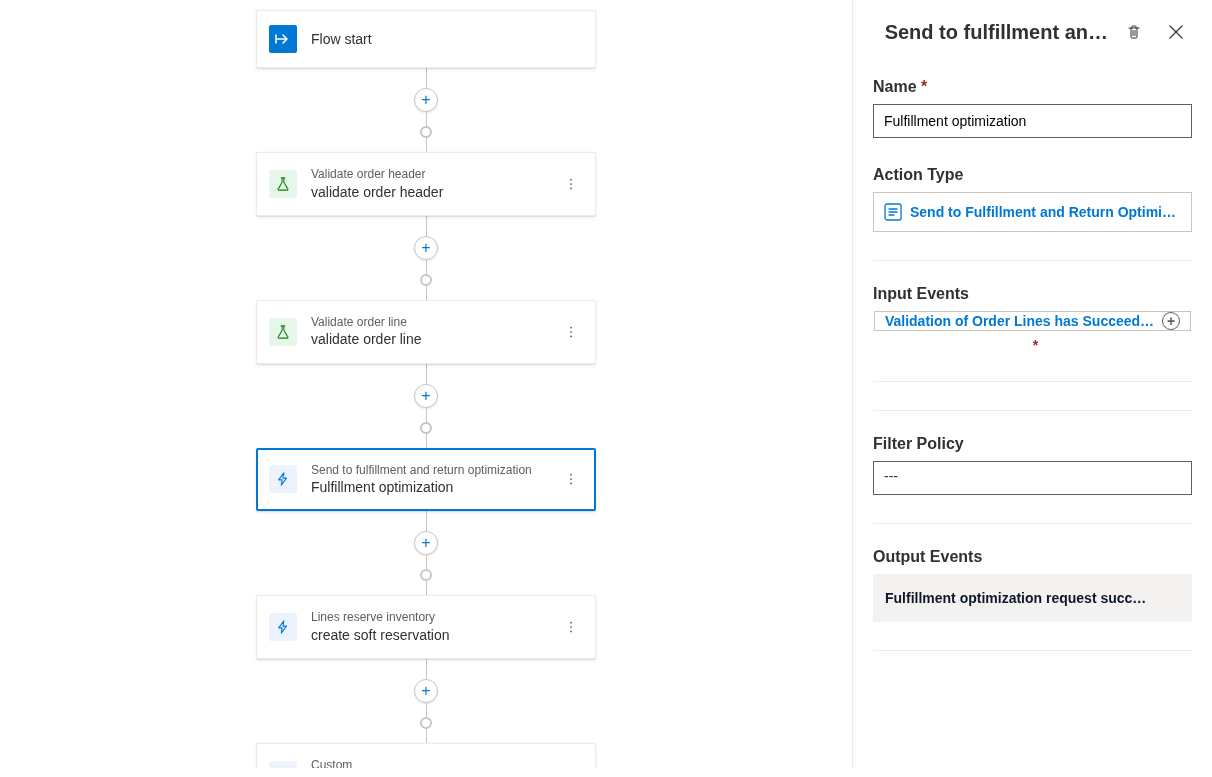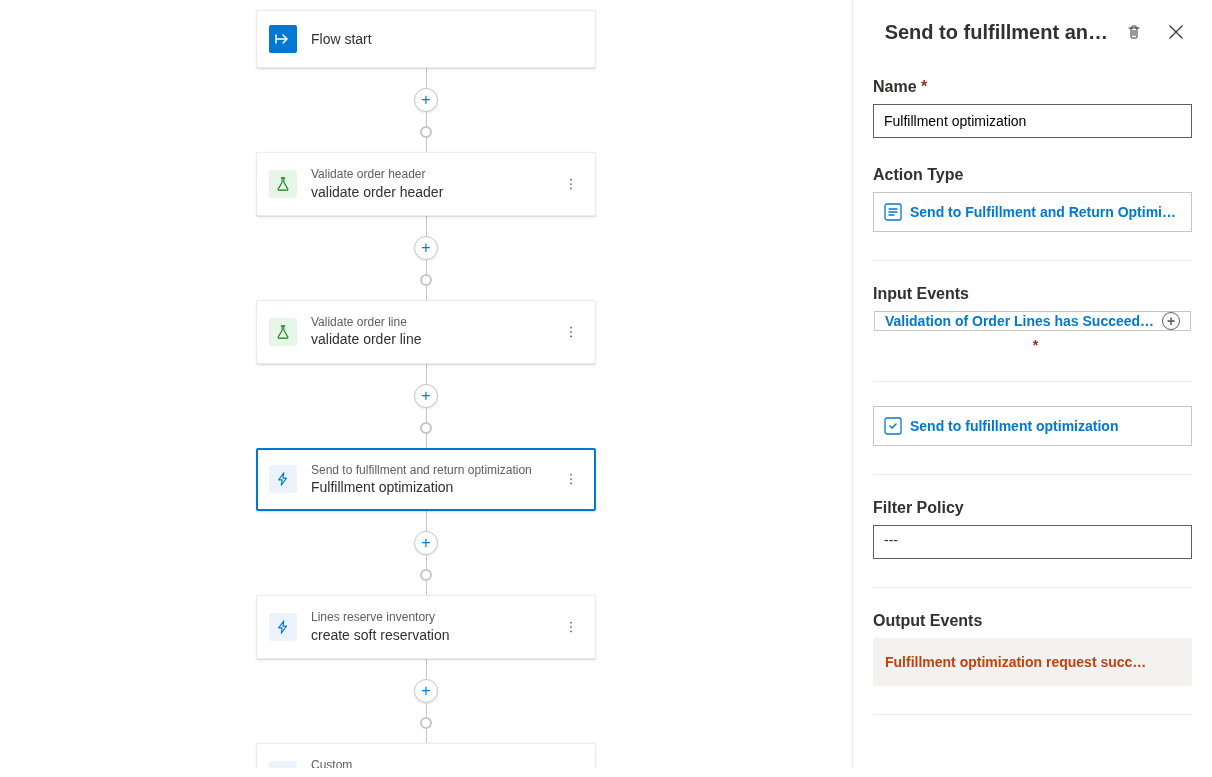--- a/index.html
+++ b/index.html
@@ -70,21 +70,21 @@
       padding: 0 10px; gap: 8px; color: #0078d4; font-weight: 600; cursor: pointer;
     }
     .pill-box .ct { flex:1; white-space: nowrap; overflow: hidden; text-overflow: ellipsis; }
     .plus-circle { width: 18px; height: 18px; border-radius: 50%; border: 1.5px solid #605e5c; display:flex; align-items:center; justify-content:center; font-size: 14px; color: #605e5c; cursor:pointer; line-height:1; padding-bottom:1px;}
     
     .simple-box { width: 100%; height: 34px; border: 1px solid #605e5c; padding: 6px 10px; color: #323130; }
     
     .hr { border: none; border-top: 1px solid #edebe9; margin: 0 0 24px 0; }
     
     .event-list { background: #f3f2f1; border-radius: 2px; padding: 10px 12px; }
-    .event-item { color: #c2410c; font-weight: 600; padding: 6px 0; white-space: nowrap; overflow: hidden; text-overflow: ellipsis; cursor: pointer; }
+    .event-item { color: #0f172a; font-weight: 600; padding: 6px 0; white-space: nowrap; overflow: hidden; text-overflow: ellipsis; cursor: pointer; }
     
     svg { display: block; }
   </style>
 </head>
 <body>
 
 <div class="app">
 
   <div class="canvas-wrap">
     <div class="canvas">
@@ -275,29 +275,20 @@
           <div class="pill-box">
             <span class="ct">Validation of Order Lines has Succeed…</span>
             <span class="plus-circle">+</span>
           </div>
           <span class="req-outside">*</span>
         </div>
       </div>
       <hr class="hr">
 
       <div class="field">
-        <div class="card-box">
-          <span class="ci">
-            <svg width="18" height="18" viewBox="0 0 18 18">
-                <rect x="1" y="1" width="16" height="16" rx="2" stroke="#0078d4" stroke-width="1.3" fill="none"></rect>
-                <path d="M6 9l2 2 4-4" stroke="#0078d4" stroke-width="1.5" fill="none" stroke-linecap="round" stroke-linejoin="round"></path>
-              </svg>
-          </span>
-          <span class="ct">Send to fulfillment optimization</span>
-        </div>
       </div>
       <hr class="hr">
 
       <div class="field">
         <label class="field-label">Filter Policy</label>
         <div class="simple-box">---</div>
       </div>
       <hr class="hr">
 
       <div class="field">

